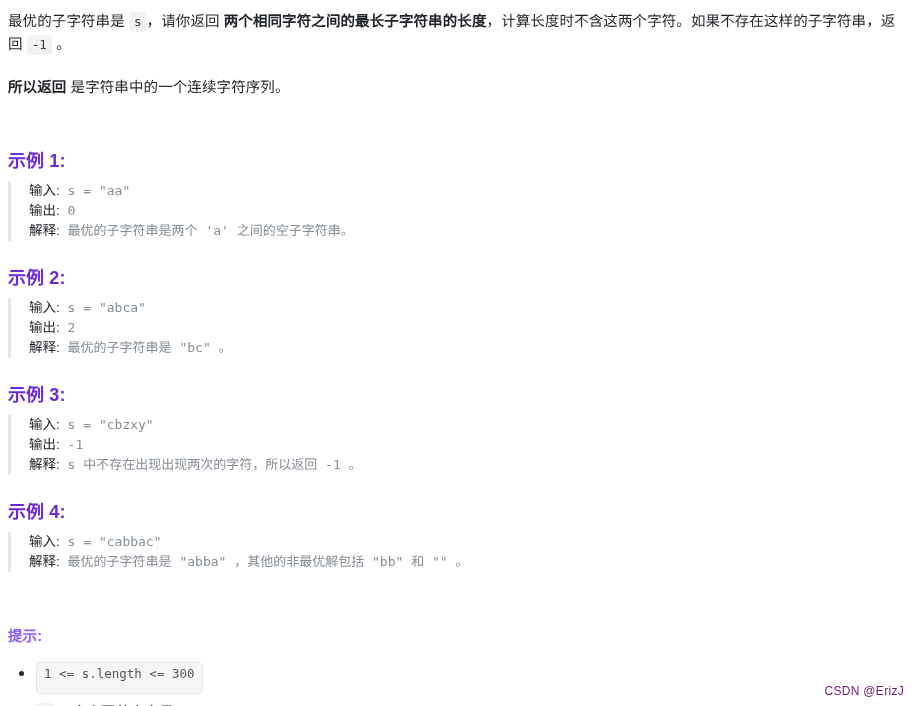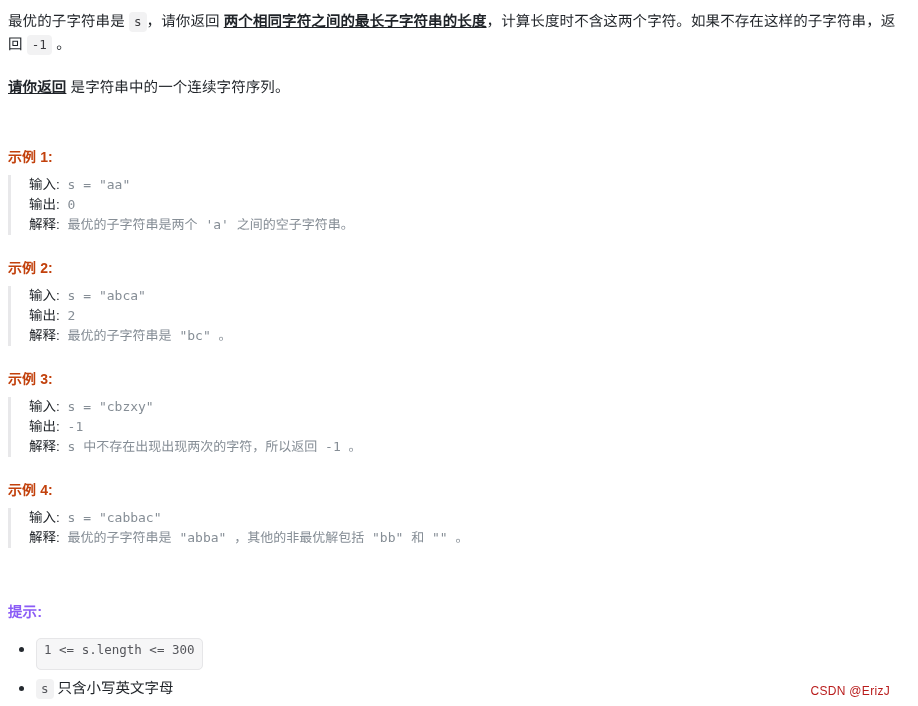--- a/index.html
+++ b/index.html
@@ -29,39 +29,39 @@
   .para {
     font-size: 14.5px;
     line-height: 22px;
     color: #1f2328;
     margin: 0 0 0 0;
     letter-spacing: 0.1px;
   }
   .para-intro { padding-top: 2px; }
   .para-sub   { margin-top: 20px; }
 
-  .bold { font-weight: bold; text-decoration: underline; }
+  .bold { font-weight: bold; }
 
   
   code.ic {
     font-family: "DejaVu Sans Mono", "Liberation Mono", monospace;
     font-size: 12.5px;
     background: #f2f2f3;
     border-radius: 4px;
     padding: 2px 5px 3px 5px;
     color: #3b3b3f;
     white-space: nowrap;
     vertical-align: baseline;
   }
 
   
   .ex-title {
-    font-size: 14px;
+    font-size: 18px;
     font-weight: bold;
-    color: #c2410c;
+    color: #6d28d9;
     letter-spacing: 0.1px;
   }
   .ex-block {
     border-left: 3px solid #e8e8ea;
     margin: 9px 0 0 0;
     padding: 0 0 0 18px;
   }
   .ex-line {
     font-family: "DejaVu Sans Mono", "Liberation Mono", monospace;
     font-size: 13px;
@@ -123,40 +123,40 @@
     background: #f2f2f3;
     border-radius: 4px;
     padding: 2px 5px 3px 5px;
     color: #55565b;
   }
   .hint-text { margin-left: 4px; }
 
   
   .watermark {
     position: absolute;
-    right: 28px;
+    right: 14px;
     bottom: 8px;
     font-size: 12px;
-    color: #b91c1c;
+    color: #701a75;
     letter-spacing: 0.3px;
     user-select: none;
   }
 
   .spacer-examples { height: 48px; }
   .spacer-hints { height: 52px; }
   .ex-gap { height: 22px; }
 </style>
 </head>
 <body>
 
 <div class="page">
 
   <p class="para para-intro"><span>最优的子字符串是 </span><code class="ic">s</code><span>，请你返回 </span><span class="bold">两个相同字符之间的最长子字符串的长度</span><span>，计算长度时不含这两个字符。如果不存在这样的子字符串，返回 </span><code class="ic">-1</code><span> 。</span></p>
 
-  <p class="para para-sub"><span class="bold">请你返回</span><span> 是字符串中的一个连续字符序列。</span></p>
+  <p class="para para-sub"><span class="bold">所以返回</span><span> 是字符串中的一个连续字符序列。</span></p>
 
   <div class="spacer-examples"></div>
 
   <div>
     <div class="ex-title">示例 1:</div>
     <div class="ex-block">
       <div class="ex-line"><span class="ex-label">输入:</span> <span class="ex-val">s = "aa"</span></div>
       <div class="ex-line"><span class="ex-label">输出:</span> <span class="ex-val">0</span></div>
       <div class="ex-line"><span class="ex-label">解释:</span> <span class="ex-val">最优的子字符串是两个 'a' 之间的空子字符串。</span></div>
     </div>

